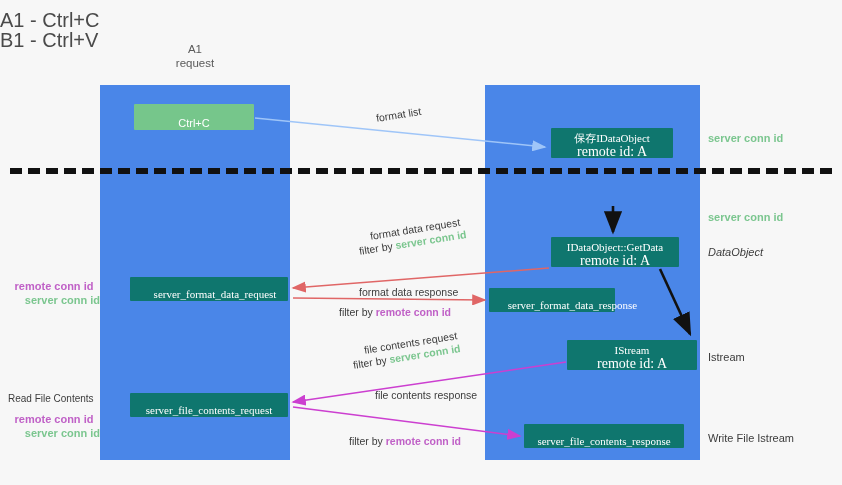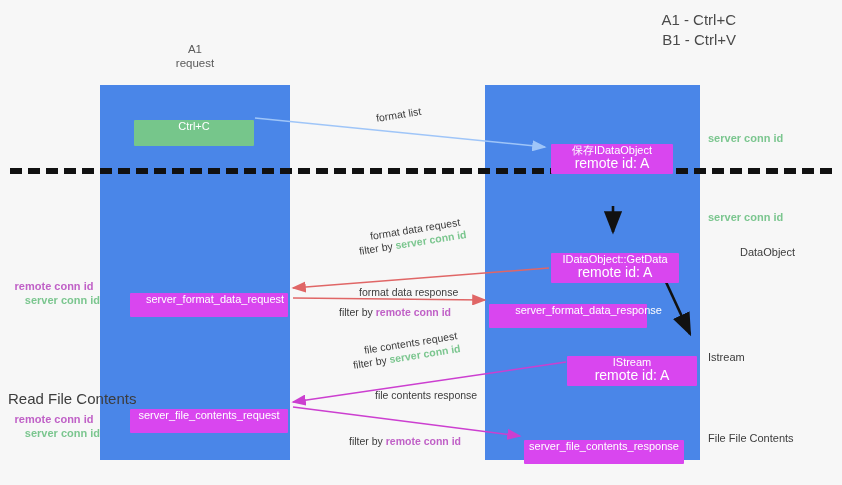--- a/index.html
+++ b/index.html
@@ -8,22 +8,22 @@
     background:#f7f7f7;
     font-family:"Liberation Sans","DejaVu Sans",sans-serif;
     position:relative;overflow:hidden;
     color:#3c3c3c;
   }
   #stage{position:absolute;inset:0;width:842px;height:485px;}
   .abs{position:absolute;}
 
   
   #title{
-    left:0;top:10px;width:736px;text-align:right;
-    font-size:15px;line-height:20px;color:#4a4a4a;
+    left:0;top:10px;width:736px;text-align:left;
+    font-size:20px;line-height:20px;color:#4a4a4a;
   }
 
   
   .lane-head{
     text-align:center;font-size:11.5px;line-height:14px;color:#5a5a5a;
   }
   #head-a1{left:100px;top:42px;width:190px;}
   #head-b1{left:485px;top:57px;width:215px;}
 
   
@@ -33,53 +33,52 @@
 
   
   #divider{
     left:10px;top:168px;width:822px;height:0;
     border-top:6px dashed #111;
   }
 
   
   .node{
     box-sizing:border-box;
-    display:flex;flex-direction:column;align-items:center;justify-content:flex-start;
+    display:flex;flex-direction:column;align-items:center;justify-content:flex-end;
     color:#ffffff;text-align:center;
     font-size:11px;line-height:13px;
     border-radius:1px;
-    margin-top:16px;
   }
   .node.green{background:#76c68b;}
-  .node.orange{background:#d946ef;}
+  .node.orange{background:#0f766e;font-family:Liberation Serif, serif;}
   .node .l2{font-size:14px;}
 
   #n-ctrlc{left:134px;top:104px;width:120px;height:26px;}
   #n-save{left:551px;top:128px;width:122px;height:30px;}
   #n-ctrlv{left:554px;top:181px;width:118px;height:24px;}
   #n-getdata{left:551px;top:237px;width:128px;height:30px;}
   #n-fmt-req{left:130px;top:277px;width:158px;height:24px;padding-left:12px;}
-  #n-fmt-res{left:489px;top:288px;width:158px;height:24px;padding-left:41px;}
+  #n-fmt-res{left:489px;top:288px;width:126px;height:24px;padding-left:41px;}
   #n-istream{left:567px;top:340px;width:130px;height:30px;}
   #n-file-req{left:130px;top:393px;width:158px;height:24px;}
   #n-file-res{left:524px;top:424px;width:160px;height:24px;}
 
   
   .anno{font-size:11px;line-height:14px;}
   .g{color:#7bc68f;font-weight:bold;}
   .m{color:#c061c7;font-weight:bold;text-align:center;}
 
   #anno-serv1{left:708px;top:131px;}
   #anno-serv2{left:708px;top:210px;}
-  #anno-dataobject{left:740px;top:245px;color:#3c3c3c;}
+  #anno-dataobject{left:708px;top:245px;color:#3c3c3c;font-style:italic;}
   #anno-istream{left:708px;top:350px;color:#3c3c3c;}
   #anno-writefile{left:708px;top:431px;color:#3c3c3c;}
 
   #anno-left1{left:8px;top:279px;text-align:right;width:92px;}
-  #anno-readfile{left:8px;top:392px;width:130px;color:#3c3c3c;font-size:15px;}
+  #anno-readfile{left:8px;top:392px;width:130px;color:#3c3c3c;font-size:10px;}
   #anno-left2{left:8px;top:412px;text-align:right;width:92px;}
 
   
   .elabel{font-size:10.5px;line-height:14px;color:#3c3c3c;white-space:nowrap;}
   .elabel.rot{transform:rotate(-9deg);transform-origin:left top;}
 
   #el-formatlist{left:375px;top:111px;}
   #el-fdreq{left:369px;top:229px;}
   #el-fdreq2{left:358px;top:244px;}
   #el-fdres{left:359px;top:285px;}
@@ -207,21 +206,21 @@
     <span>file contents response</span>
   </div>
   <div class="abs elabel" id="el-fcres2">
     <span>filter by </span><span class="m">remote conn id</span>
   </div>
 
   <div class="abs anno g" id="anno-serv1">server conn id</div>
   <div class="abs anno g" id="anno-serv2">server conn id</div>
   <div class="abs anno" id="anno-dataobject">DataObject</div>
   <div class="abs anno" id="anno-istream">Istream</div>
-  <div class="abs anno" id="anno-writefile">File File Contents</div>
+  <div class="abs anno" id="anno-writefile">Write File Istream</div>
 
   <div class="abs anno" id="anno-left1">
     <div class="m">remote conn id</div>
     <div class="g">server conn id</div>
   </div>
 
   <div class="abs anno" id="anno-readfile">Read File Contents</div>
 
   <div class="abs anno" id="anno-left2">
     <div class="m">remote conn id</div>

